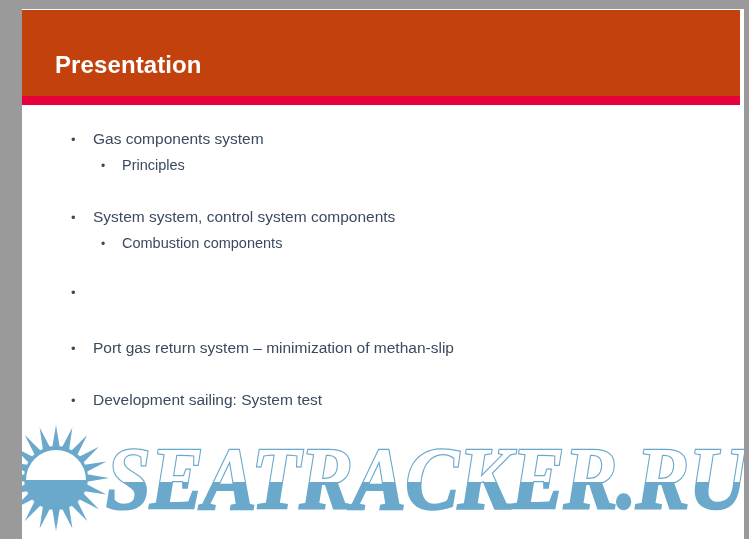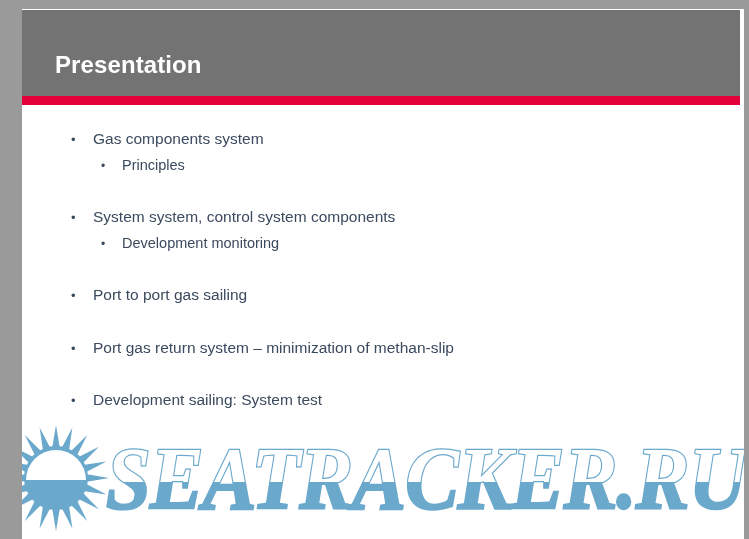--- a/index.html
+++ b/index.html
@@ -31,21 +31,21 @@
     height: 530px;
     background: #ffffff;
   }
   
   .header-bar {
     position: absolute;
     left: 22px;
     top: 10px;
     width: 718px;
     height: 86px;
-    background: #737373;
+    background: #c2410c;
     overflow: hidden;
   }
   .header-title {
     position: absolute;
     left: 33px;
     top: 41px;
     font-size: 24px;
     font-weight: bold;
     color: #ffffff;
     letter-spacing: 0.1px;
@@ -173,26 +173,25 @@
       <span class="bullet-text">Principles</span>
     </div>
 
     <div class="bullet-row level-1" style="left:49px; top:103px;">
       <span class="bullet-mark">•</span>
       <span class="bullet-text">System system, control system components</span>
     </div>
 
     <div class="bullet-row level-2" style="left:79px; top:130px;">
       <span class="bullet-mark">•</span>
-      <span class="bullet-text">Development monitoring</span>
+      <span class="bullet-text">Combustion components</span>
     </div>
 
     <div class="bullet-row level-1" style="left:49px; top:181px;">
       <span class="bullet-mark">•</span>
-      <span class="bullet-text">Port to port gas sailing</span>
     </div>
 
     <div class="bullet-row level-1" style="left:49px; top:234px;">
       <span class="bullet-mark">•</span>
       <span class="bullet-text">Port gas return system – minimization of methan-slip</span>
     </div>
 
     <div class="bullet-row level-1" style="left:49px; top:286px;">
       <span class="bullet-mark">•</span>
       <span class="bullet-text">Development sailing: System test</span>

